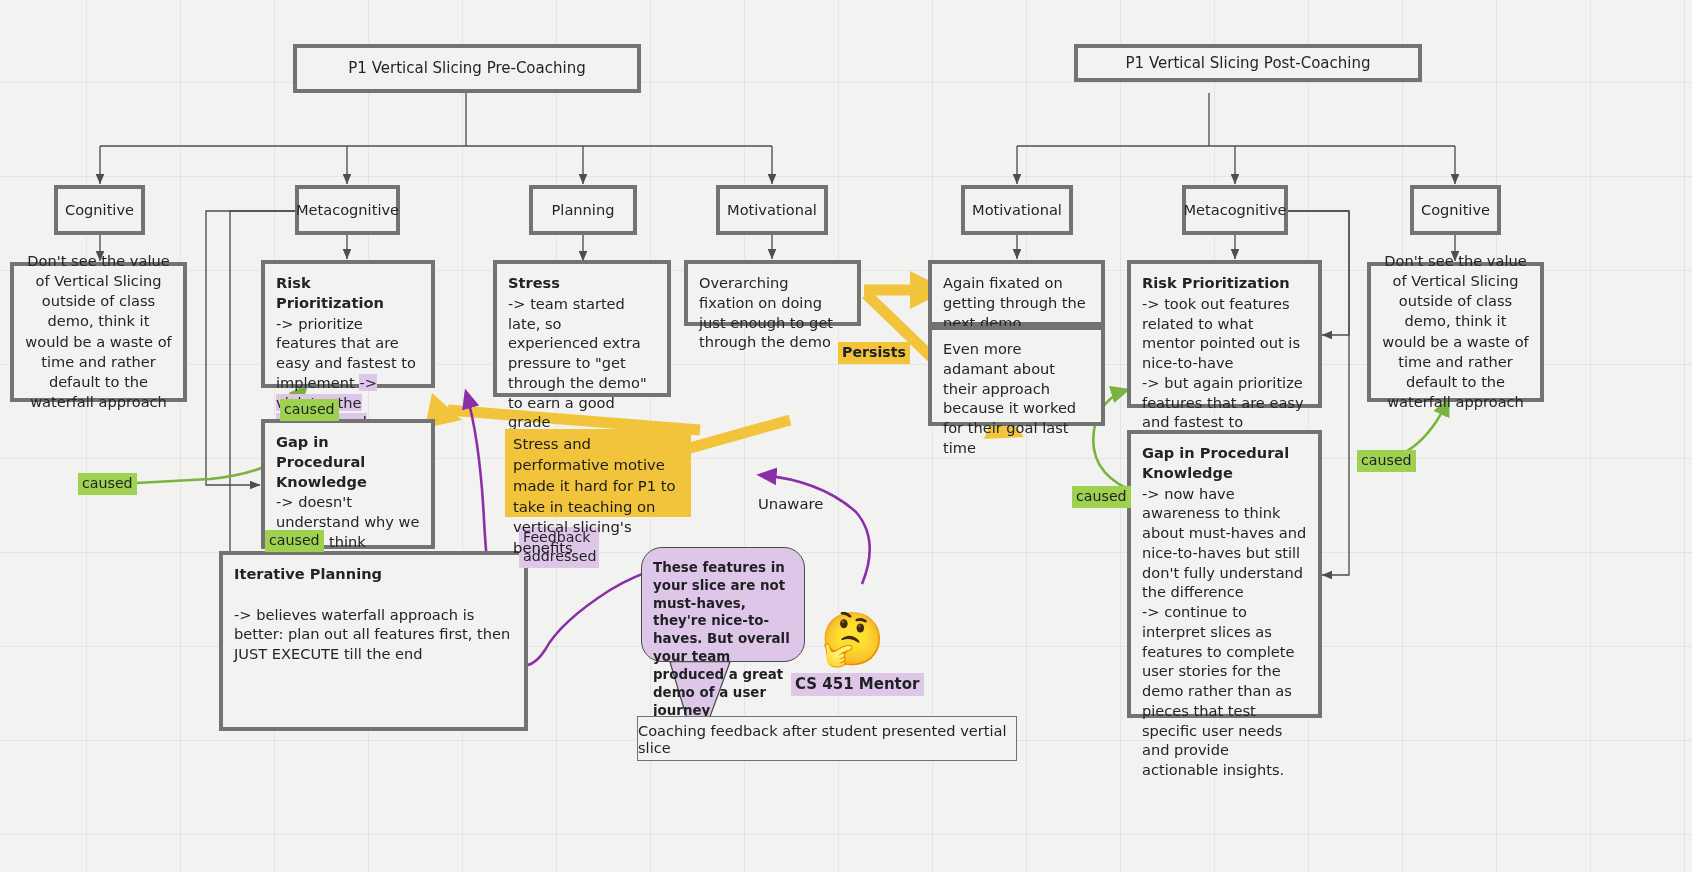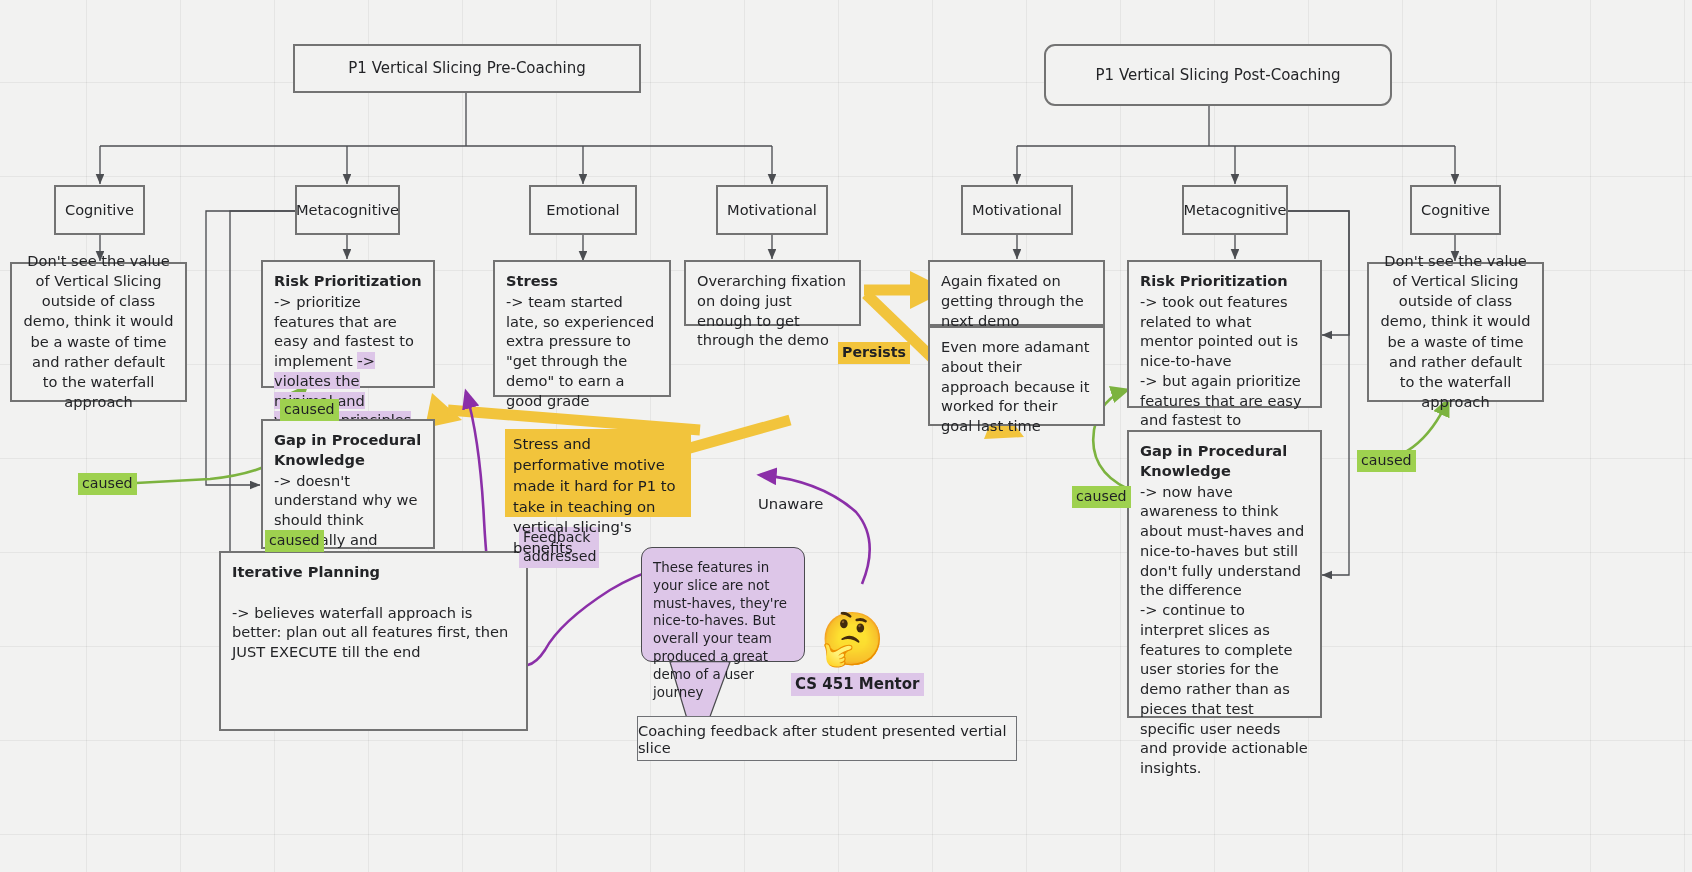--- a/index.html
+++ b/index.html
@@ -16,21 +16,21 @@
     background-image:
       linear-gradient(to right, rgba(0,0,0,0.055) 1px, transparent 1px),
       linear-gradient(to bottom, rgba(0,0,0,0.055) 1px, transparent 1px);
     background-size:94px 94px;
     background-position:-8px -12px;
   }
   svg#wires{position:absolute;left:0;top:0;width:1692px;height:872px;overflow:visible;}
   .node{
     position:absolute;
     box-sizing:border-box;
-    border:2px solid #737373;
+    border:4px solid #737373;
     background:#f2f2f1;
     font-size:14.6px;
     line-height:1.38;
     color:#232427;
   }
   .node.center{
     display:flex;align-items:center;justify-content:center;text-align:center;
   }
   .node.pad{padding:9px 11px 10px 11px;}
   .title-node{font-size:15px;}
@@ -48,22 +48,22 @@
   .lbl.yellow{background:#f2c43c;color:#1f2024;font-weight:bold;}
   .lbl.purple{background:#ddc6e8;color:#1f2024;}
   .lbl.plain{background:transparent;}
   .callout-yellow{
     position:absolute;background:#f2c43c;color:#1b1c1f;
     font-size:14.8px;line-height:1.41;padding:5px 9px 7px 8px;
     box-sizing:border-box;
   }
   .bubble{
     position:absolute;background:#ddc6e8;border:1px solid #4a4b4e;
-    border-radius:11px;font-size:13.4px;line-height:1.33;
-    padding:11px 10px 10px 11px;box-sizing:border-box;color:#1f2024;
+    border-radius:21px;font-size:13.4px;line-height:1.33;
+    padding:11px 10px 10px 11px;box-sizing:border-box;color:#1f2024;font-weight:bold;
   }
   .emoji{position:absolute;font-size:52px;line-height:1;}
   .mentor{
     position:absolute;background:#ddc6e8;font-weight:bold;font-size:15px;
     padding:2px 4px 3px 4px;white-space:nowrap;
   }
   .caption{
     position:absolute;border:1px solid #6f7175;background:#f2f2f1;
     display:flex;align-items:center;justify-content:center;
     font-size:14.6px;box-sizing:border-box;margin-left:16px;
@@ -150,32 +150,32 @@
   </g>
   <g stroke="#ddc6e8" stroke-width="3" fill="none">
     <path d="M672,661 L728,661"></path>
   </g>
 </svg>
 
 <div class="node center title-node" style="left:293px;top:44px;width:348px;height:49px;">
   <span>P1 Vertical Slicing Pre-Coaching</span>
 </div>
 
-<div class="node center title-node" style="left:1044px;top:44px;width:348px;height:62px;border-radius:11px;">
+<div class="node center title-node" style="left:1074px;top:44px;width:348px;height:38px;">
   <span>P1 Vertical Slicing Post-Coaching</span>
 </div>
 
 <div class="node center" style="left:54px;top:185px;width:91px;height:50px;">
   <span>Cognitive</span>
 </div>
 <div class="node center" style="left:295px;top:185px;width:105px;height:50px;">
   <span>Metacognitive</span>
 </div>
 <div class="node center" style="left:529px;top:185px;width:108px;height:50px;">
-  <span>Emotional</span>
+  <span>Planning</span>
 </div>
 <div class="node center" style="left:716px;top:185px;width:112px;height:50px;">
   <span>Motivational</span>
 </div>
 <div class="node center" style="left:961px;top:185px;width:112px;height:50px;">
   <span>Motivational</span>
 </div>
 <div class="node center" style="left:1182px;top:185px;width:106px;height:50px;">
   <span>Metacognitive</span>
 </div>

